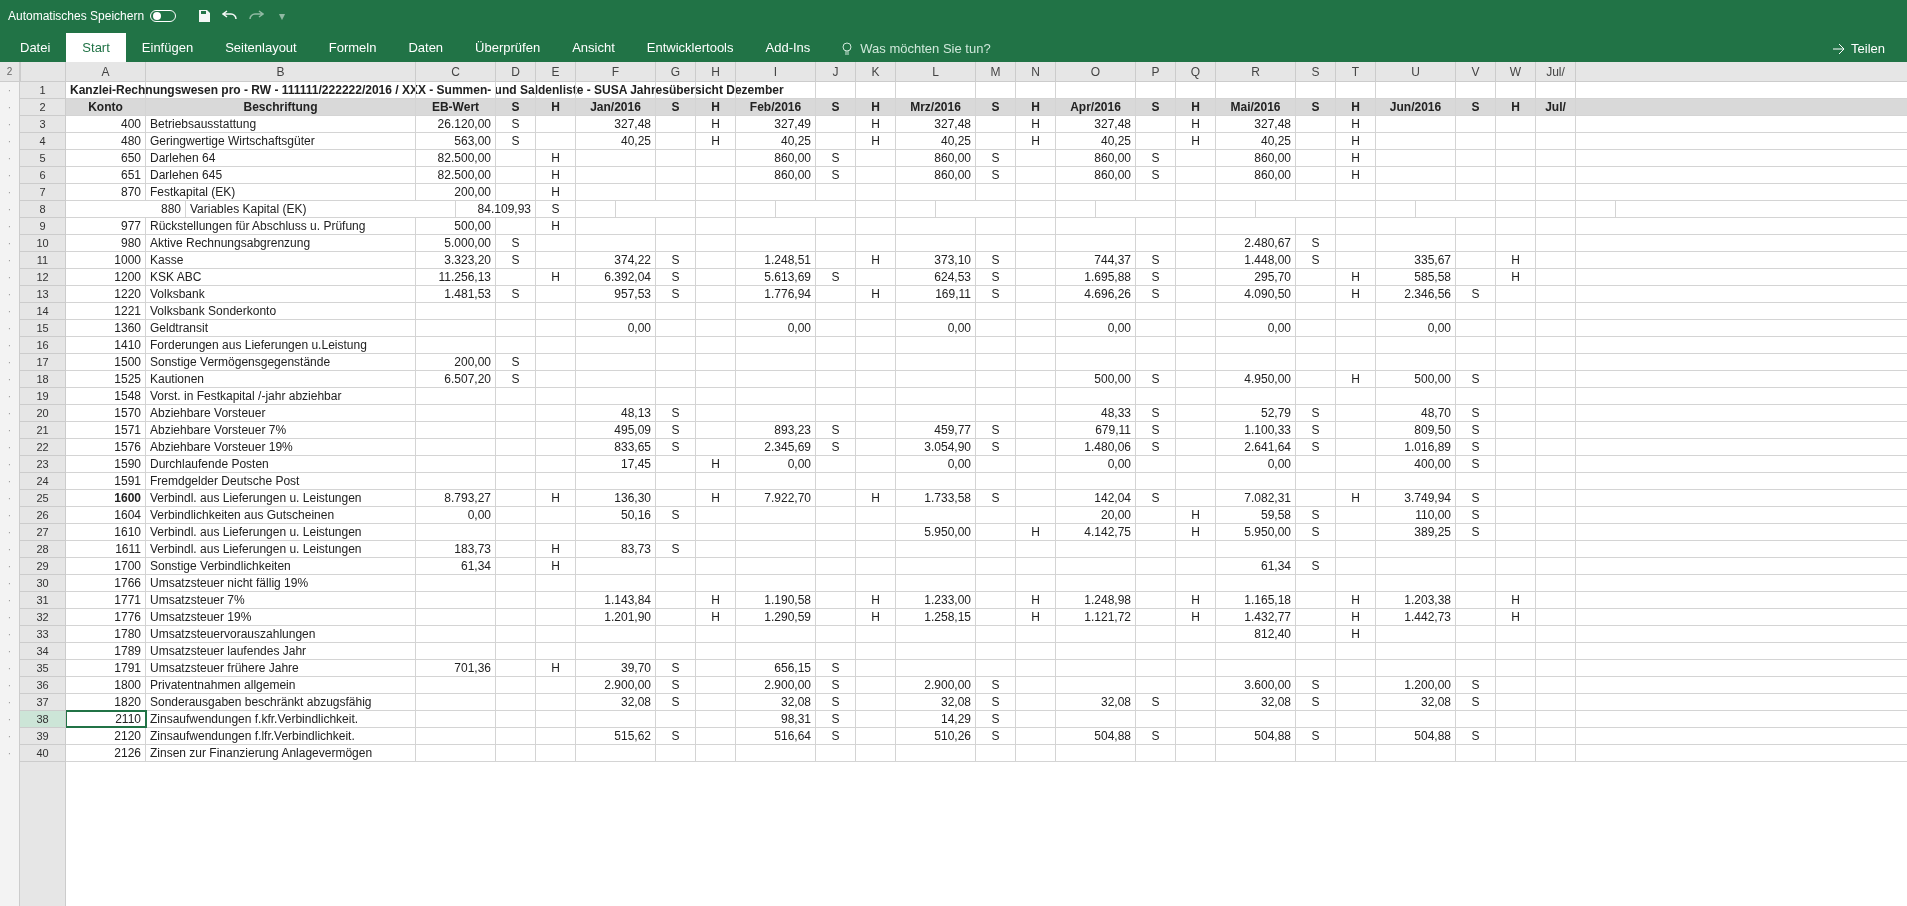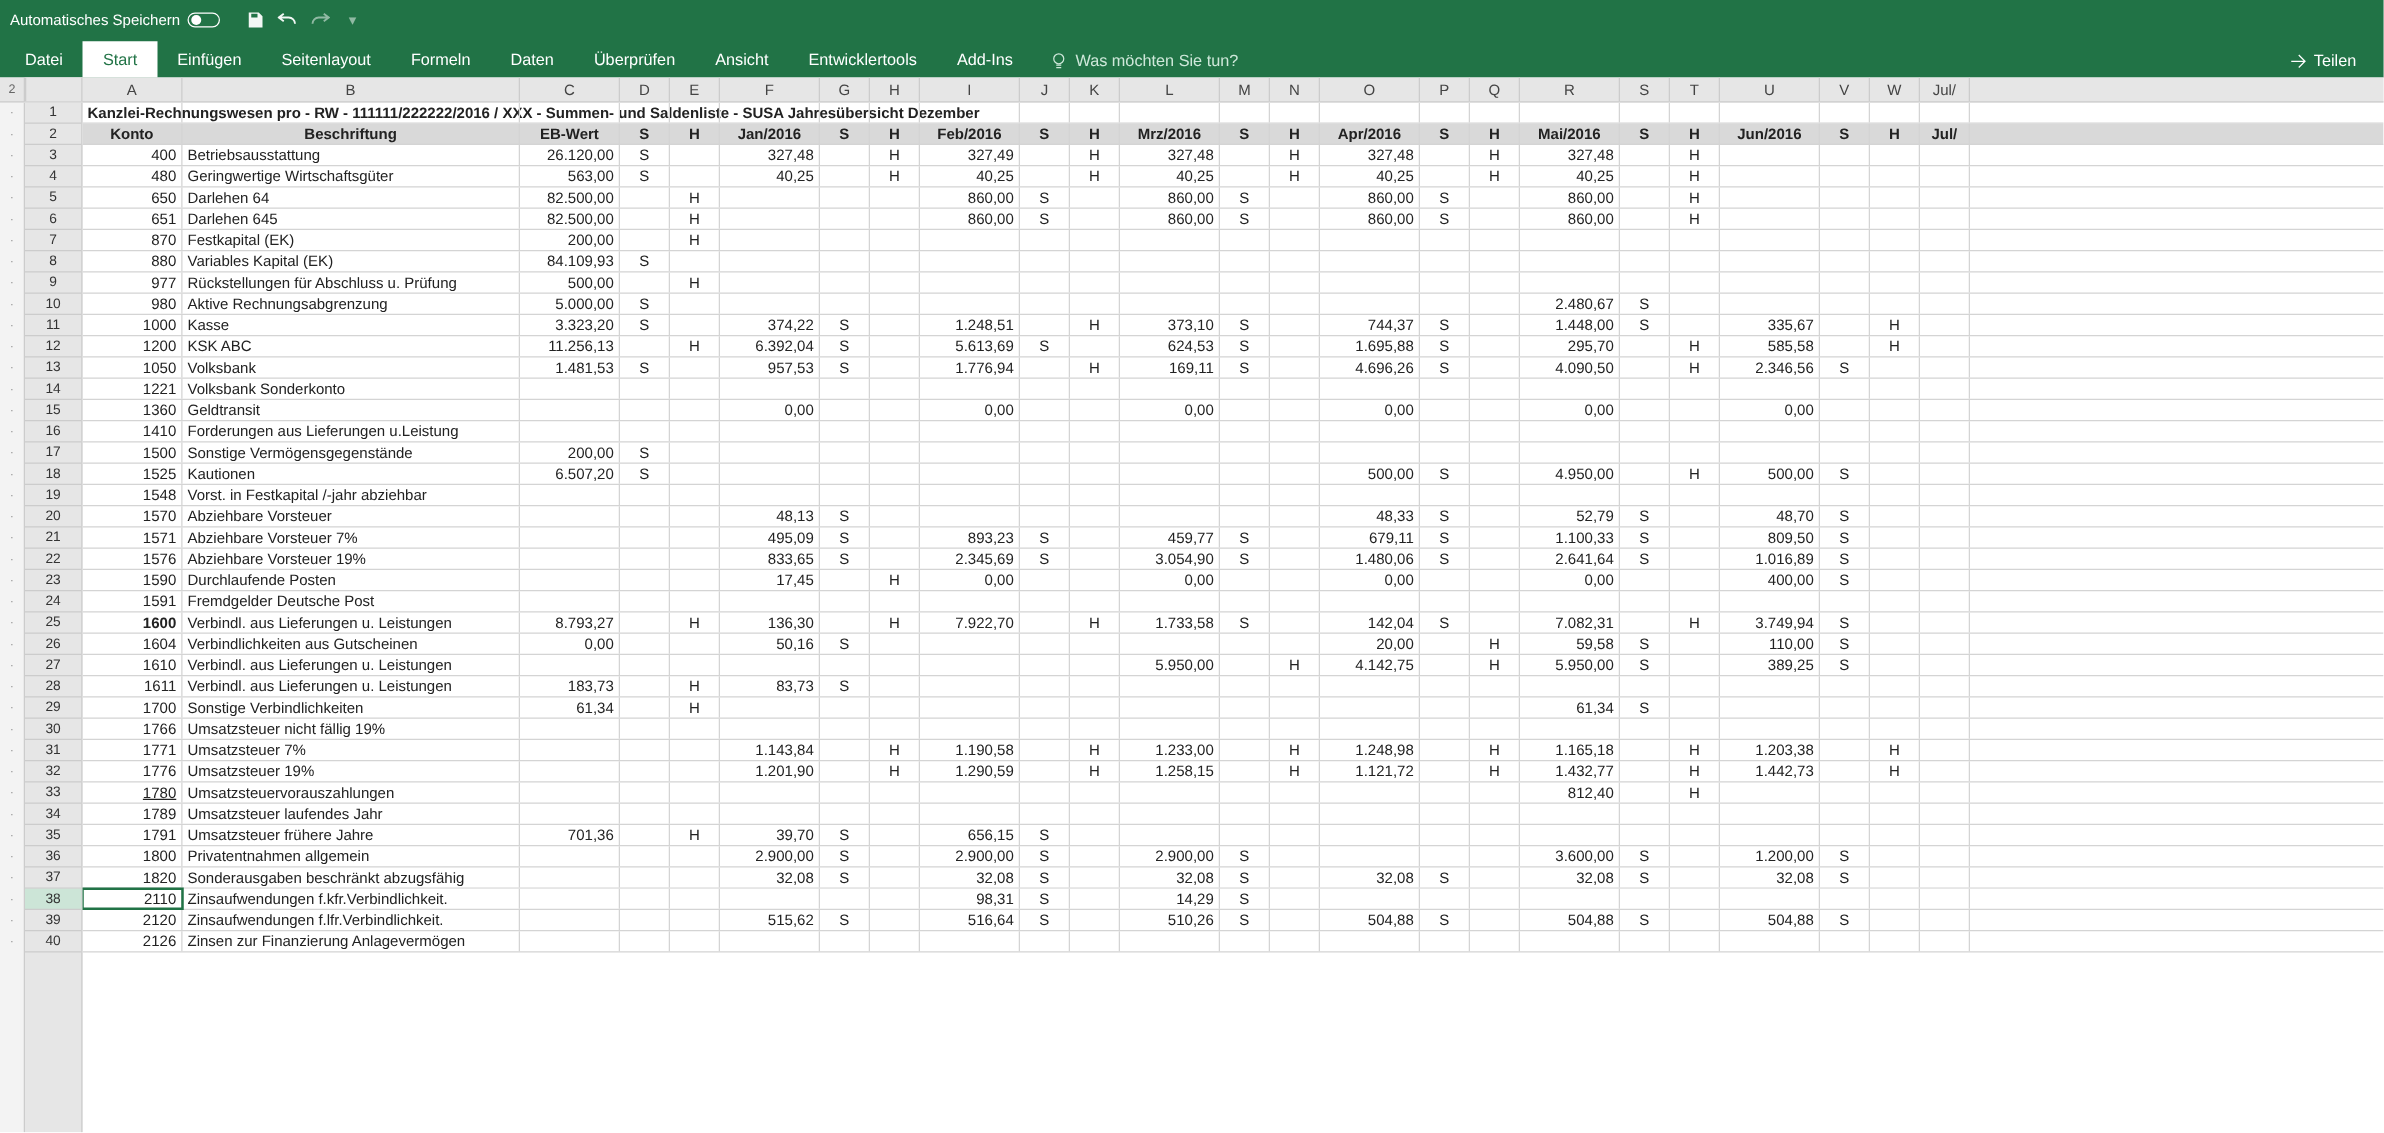--- a/index.html
+++ b/index.html
@@ -401,21 +401,21 @@
         <div class="cell c" style="width: 40px;"></div>
         <div class="cell r" style="width: 80px;"></div>
         <div class="cell c" style="width: 40px;"></div>
         <div class="cell c" style="width: 40px;"></div>
         <div class="cell r" style="width: 80px;"></div>
         <div class="cell c" style="width: 40px;"></div>
         <div class="cell c" style="width: 40px;"></div>
         <div class="cell r" style="width: 40px;"></div>
       </div>
       <div class="row">
-        <div class="cell r" style="width: 80px;">880</div>
+        <div class="cell r" style="width: 80px; margin-left: 40px;">880</div>
         <div class="cell" style="width: 270px;">Variables Kapital (EK)</div>
         <div class="cell r" style="width: 80px;">84.109,93</div>
         <div class="cell c" style="width: 40px;">S</div>
         <div class="cell c" style="width: 40px;"></div>
         <div class="cell r" style="width: 80px;"></div>
         <div class="cell c" style="width: 40px;"></div>
         <div class="cell c" style="width: 40px;"></div>
         <div class="cell r" style="width: 80px;"></div>
         <div class="cell c" style="width: 40px;"></div>
         <div class="cell c" style="width: 40px;"></div>
@@ -531,21 +531,21 @@
         <div class="cell c" style="width: 40px;"></div>
         <div class="cell r" style="width: 80px;">295,70</div>
         <div class="cell c" style="width: 40px;"></div>
         <div class="cell c" style="width: 40px;">H</div>
         <div class="cell r" style="width: 80px;">585,58</div>
         <div class="cell c" style="width: 40px;"></div>
         <div class="cell c" style="width: 40px;">H</div>
         <div class="cell r" style="width: 40px;"></div>
       </div>
       <div class="row">
-        <div class="cell r" style="width: 80px;">1050</div>
+        <div class="cell r" style="width: 80px;">1220</div>
         <div class="cell" style="width: 270px;">Volksbank</div>
         <div class="cell r" style="width: 80px;">1.481,53</div>
         <div class="cell c" style="width: 40px;">S</div>
         <div class="cell c" style="width: 40px;"></div>
         <div class="cell r" style="width: 80px;">957,53</div>
         <div class="cell c" style="width: 40px;">S</div>
         <div class="cell c" style="width: 40px;"></div>
         <div class="cell r" style="width: 80px;">1.776,94</div>
         <div class="cell c" style="width: 40px;"></div>
         <div class="cell c" style="width: 40px;">H</div>
@@ -1051,21 +1051,21 @@
         <div class="cell c" style="width: 40px;">H</div>
         <div class="cell r" style="width: 80px;">1.432,77</div>
         <div class="cell c" style="width: 40px;"></div>
         <div class="cell c" style="width: 40px;">H</div>
         <div class="cell r" style="width: 80px;">1.442,73</div>
         <div class="cell c" style="width: 40px;"></div>
         <div class="cell c" style="width: 40px;">H</div>
         <div class="cell r" style="width: 40px;"></div>
       </div>
       <div class="row">
-        <div class="cell r" style="width: 80px; text-decoration: underline;">1780</div>
+        <div class="cell r" style="width: 80px;">1780</div>
         <div class="cell" style="width: 270px;">Umsatzsteuervorauszahlungen</div>
         <div class="cell r" style="width: 80px;"></div>
         <div class="cell c" style="width: 40px;"></div>
         <div class="cell c" style="width: 40px;"></div>
         <div class="cell r" style="width: 80px;"></div>
         <div class="cell c" style="width: 40px;"></div>
         <div class="cell c" style="width: 40px;"></div>
         <div class="cell r" style="width: 80px;"></div>
         <div class="cell c" style="width: 40px;"></div>
         <div class="cell c" style="width: 40px;"></div>

